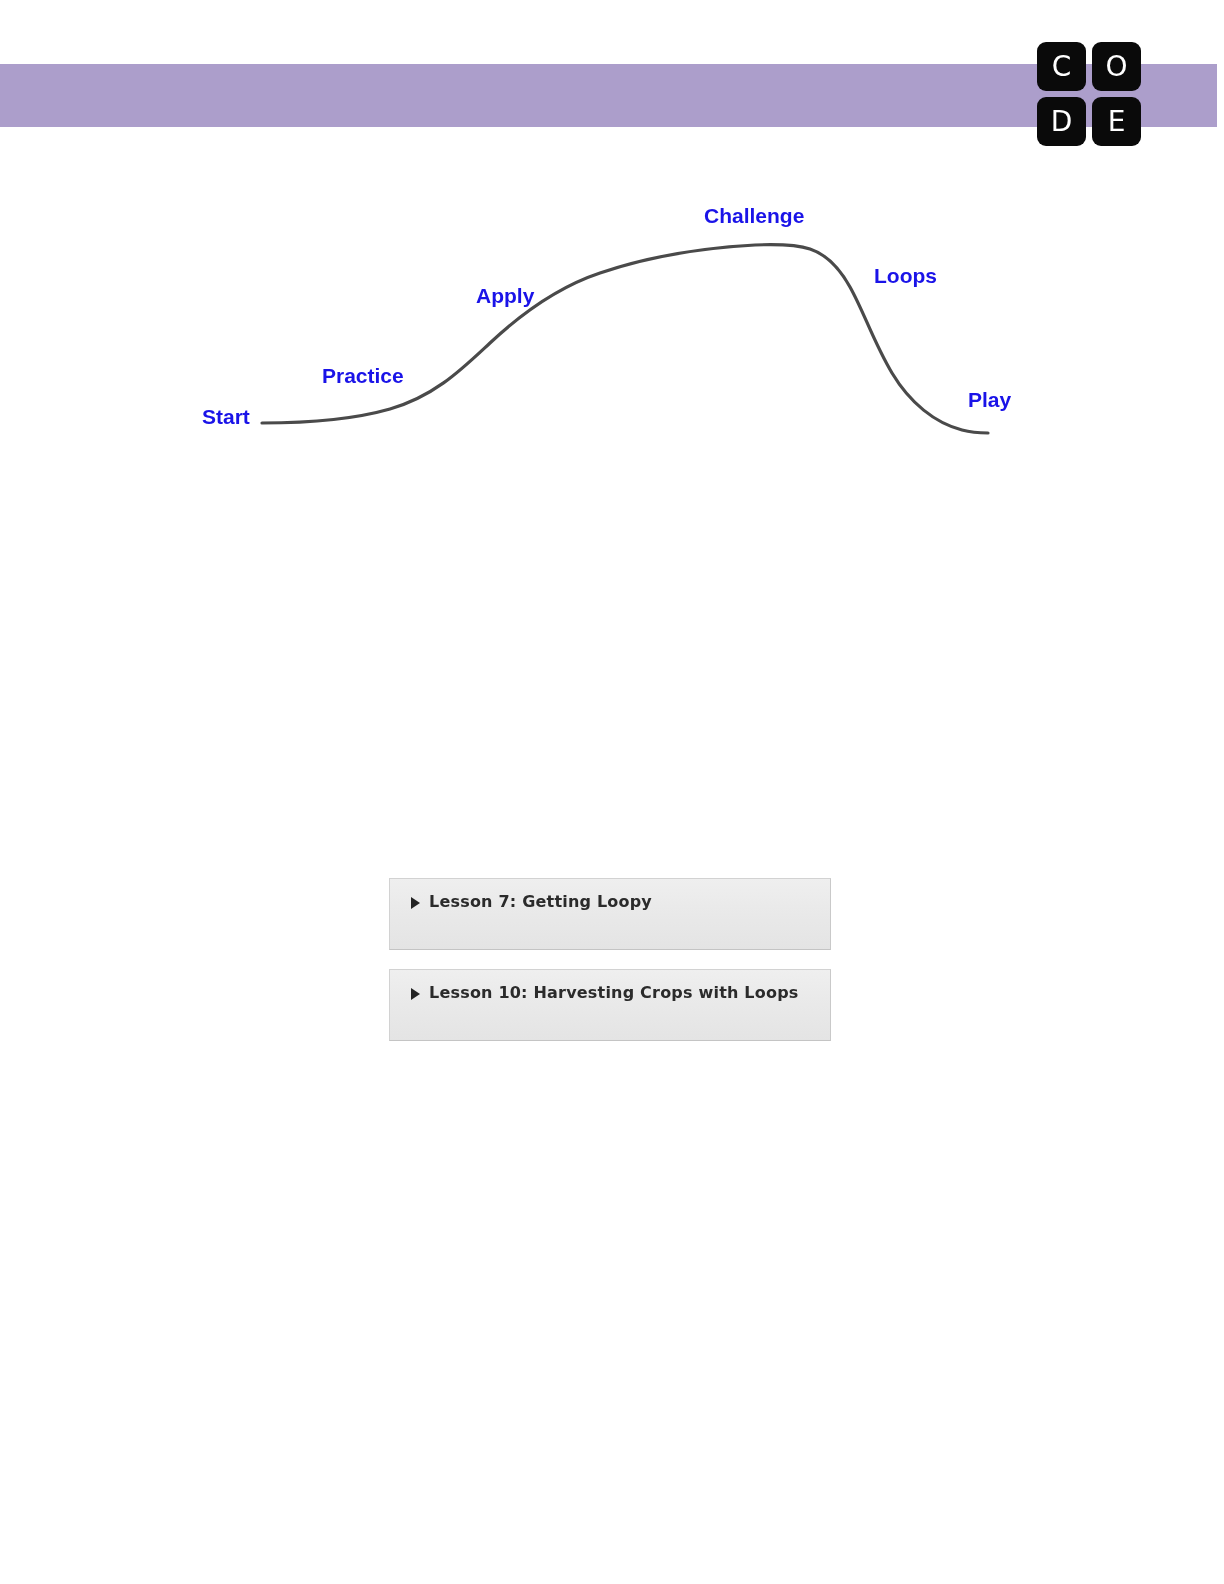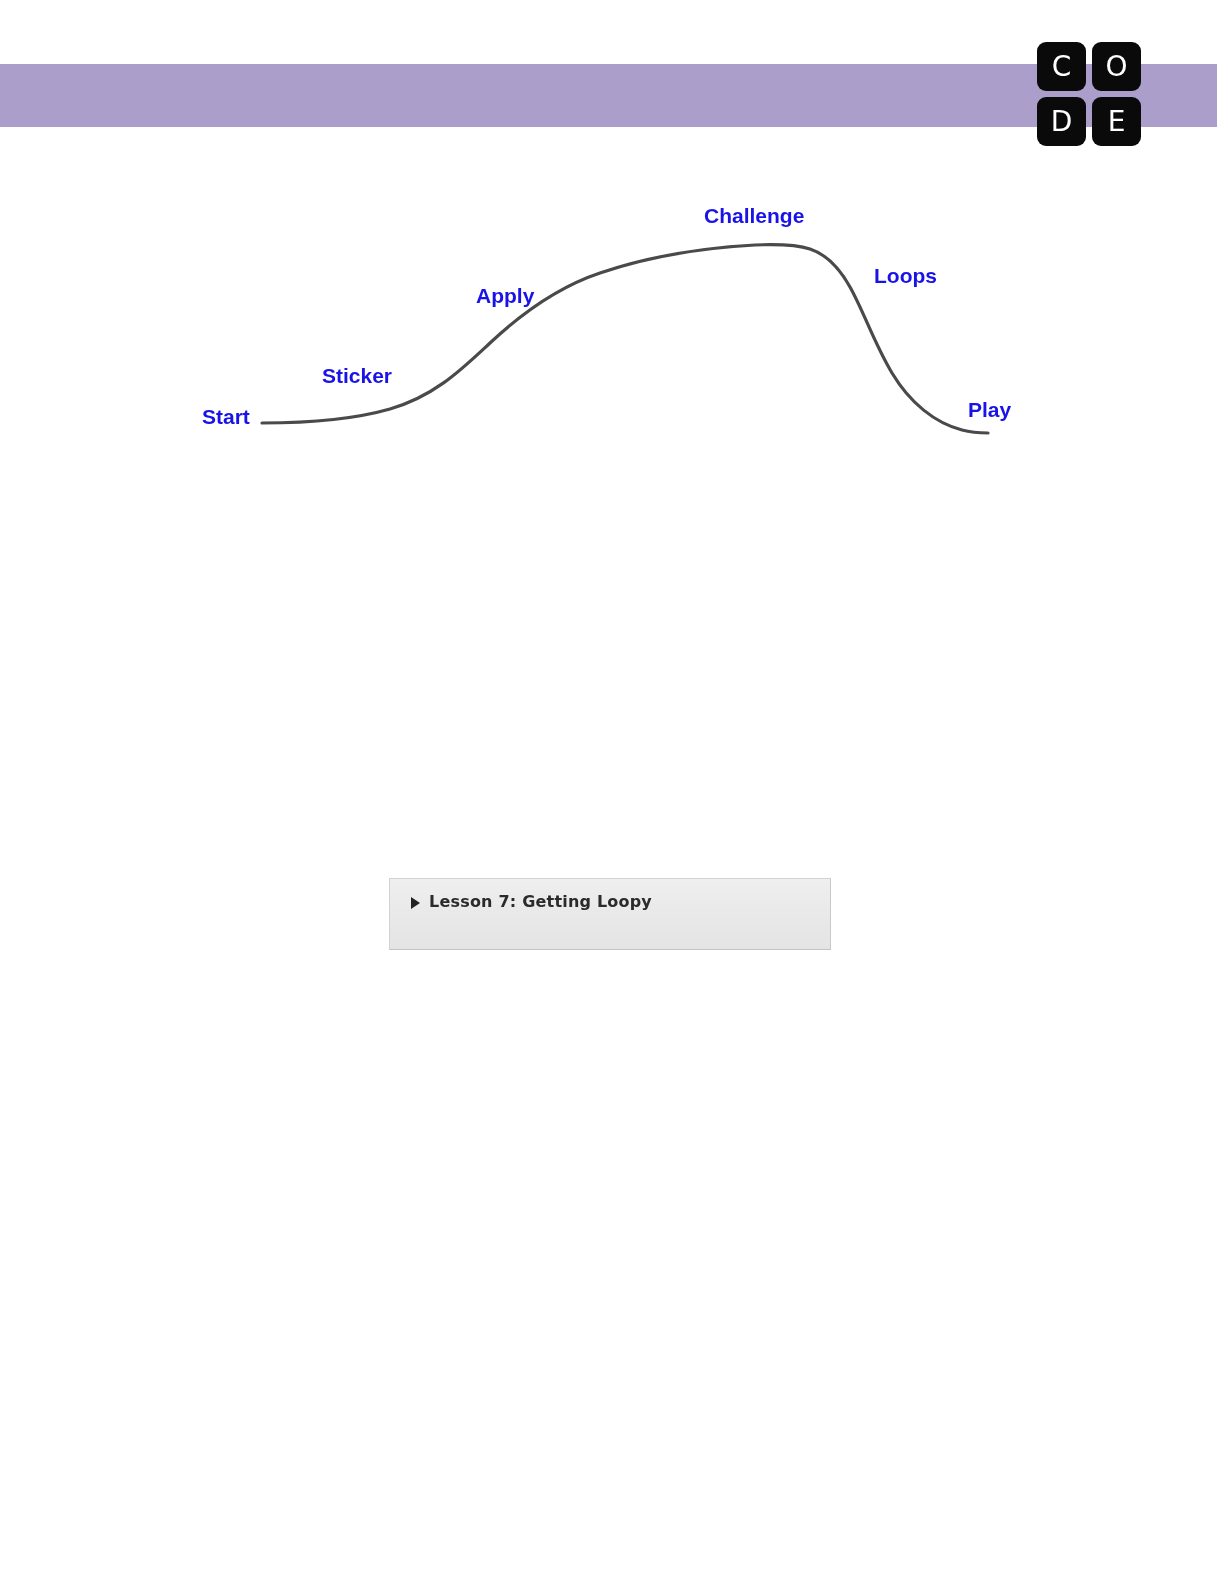--- a/index.html
+++ b/index.html
@@ -71,21 +71,21 @@
     font-size: 21px;
     font-weight: 700;
     white-space: nowrap;
     line-height: 1;
   }
   .lbl-start     { left: 22px;  top: 221px; }
   .lbl-practice  { left: 142px; top: 180px; }
   .lbl-apply     { left: 296px; top: 100px; }
   .lbl-challenge { left: 524px; top: 20px;  }
   .lbl-test      { left: 694px; top: 80px;  }
-  .lbl-play      { left: 788px; top: 214px; }
+  .lbl-play      { left: 788px; top: 204px; }
 
   
   .lesson-list {
     position: absolute;
     left: 389px;
     top: 878px;
     width: 442px;
   }
   .lesson-card {
     box-sizing: border-box;
@@ -150,30 +150,34 @@
              C 342 128, 378 102, 420 88
              C 470 71, 520 63, 575 60
              C 600 59, 618 60, 630 64
              C 648 70, 660 84, 670 102
              C 684 127, 694 158, 712 188
              C 730 218, 755 238, 782 245
              C 793 248, 800 248, 808 248" fill="none" stroke="#4a4a4a" stroke-width="3.2" stroke-linecap="round" stroke-linejoin="round"></path>
   </svg>
 
   <div class="curve-label lbl-start">Start</div>
-  <div class="curve-label lbl-practice">Sticker</div>
+  <div class="curve-label lbl-practice">Practice</div>
   <div class="curve-label lbl-apply">Apply</div>
   <div class="curve-label lbl-challenge">Challenge</div>
   <div class="curve-label lbl-test">Loops</div>
   <div class="curve-label lbl-play">Play</div>
 </div>
 
 <div class="lesson-list">
 
   <div class="lesson-card">
     <span class="disclosure-icon"></span>
     <span class="lesson-title">Lesson 7: Getting Loopy</span>
   </div>
 
 
 
+  <div class="lesson-card">
+    <span class="disclosure-icon"></span>
+    <span class="lesson-title">Lesson 10: Harvesting Crops with Loops</span>
+  </div>
 
 </div>
 
 </body></html>

